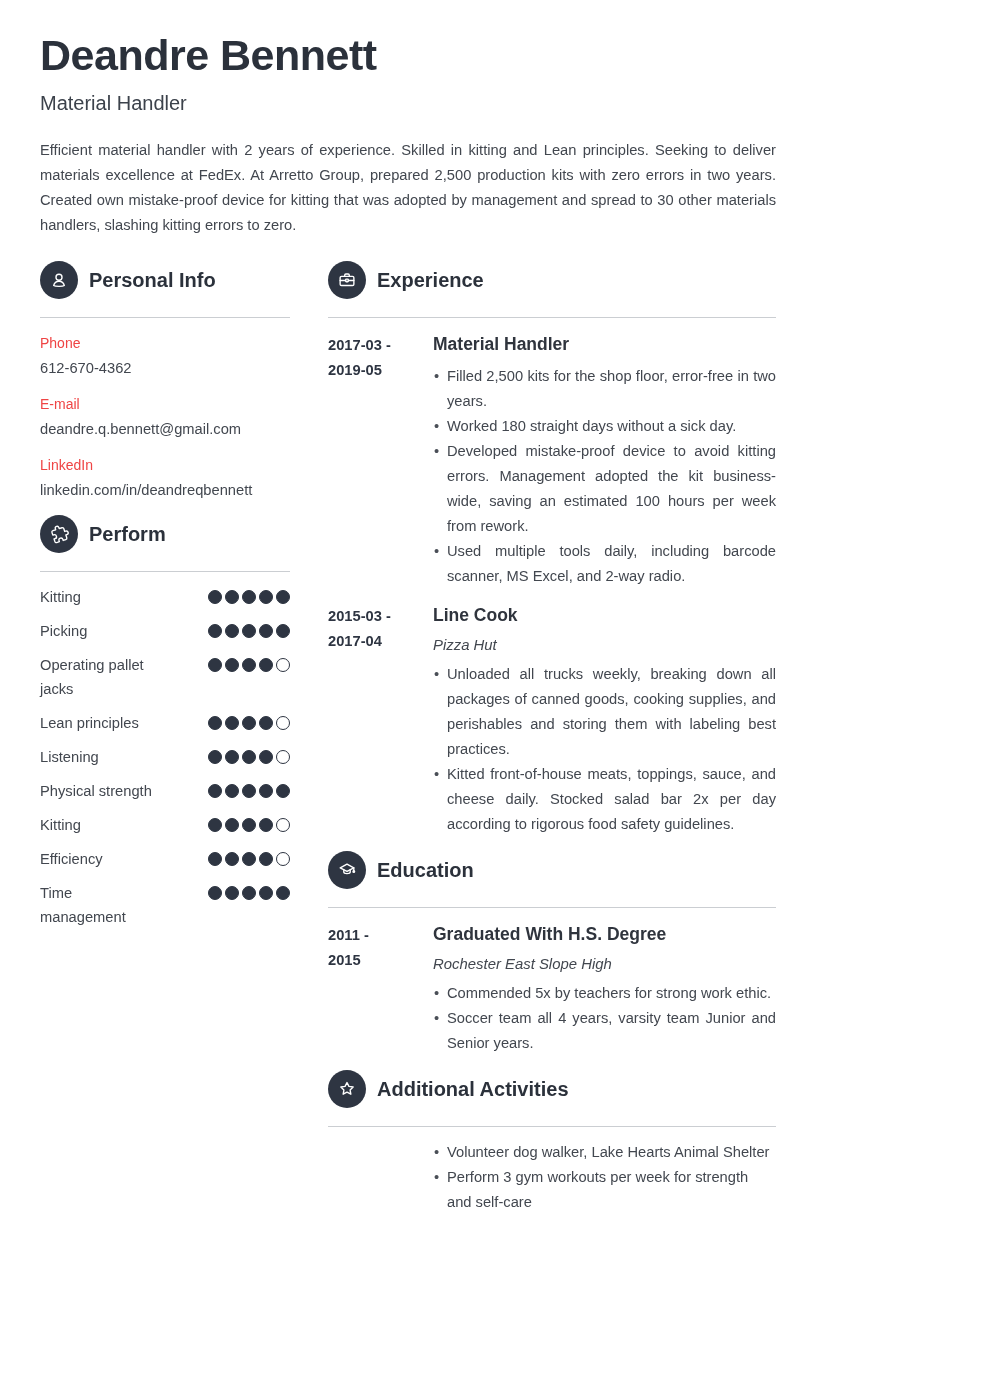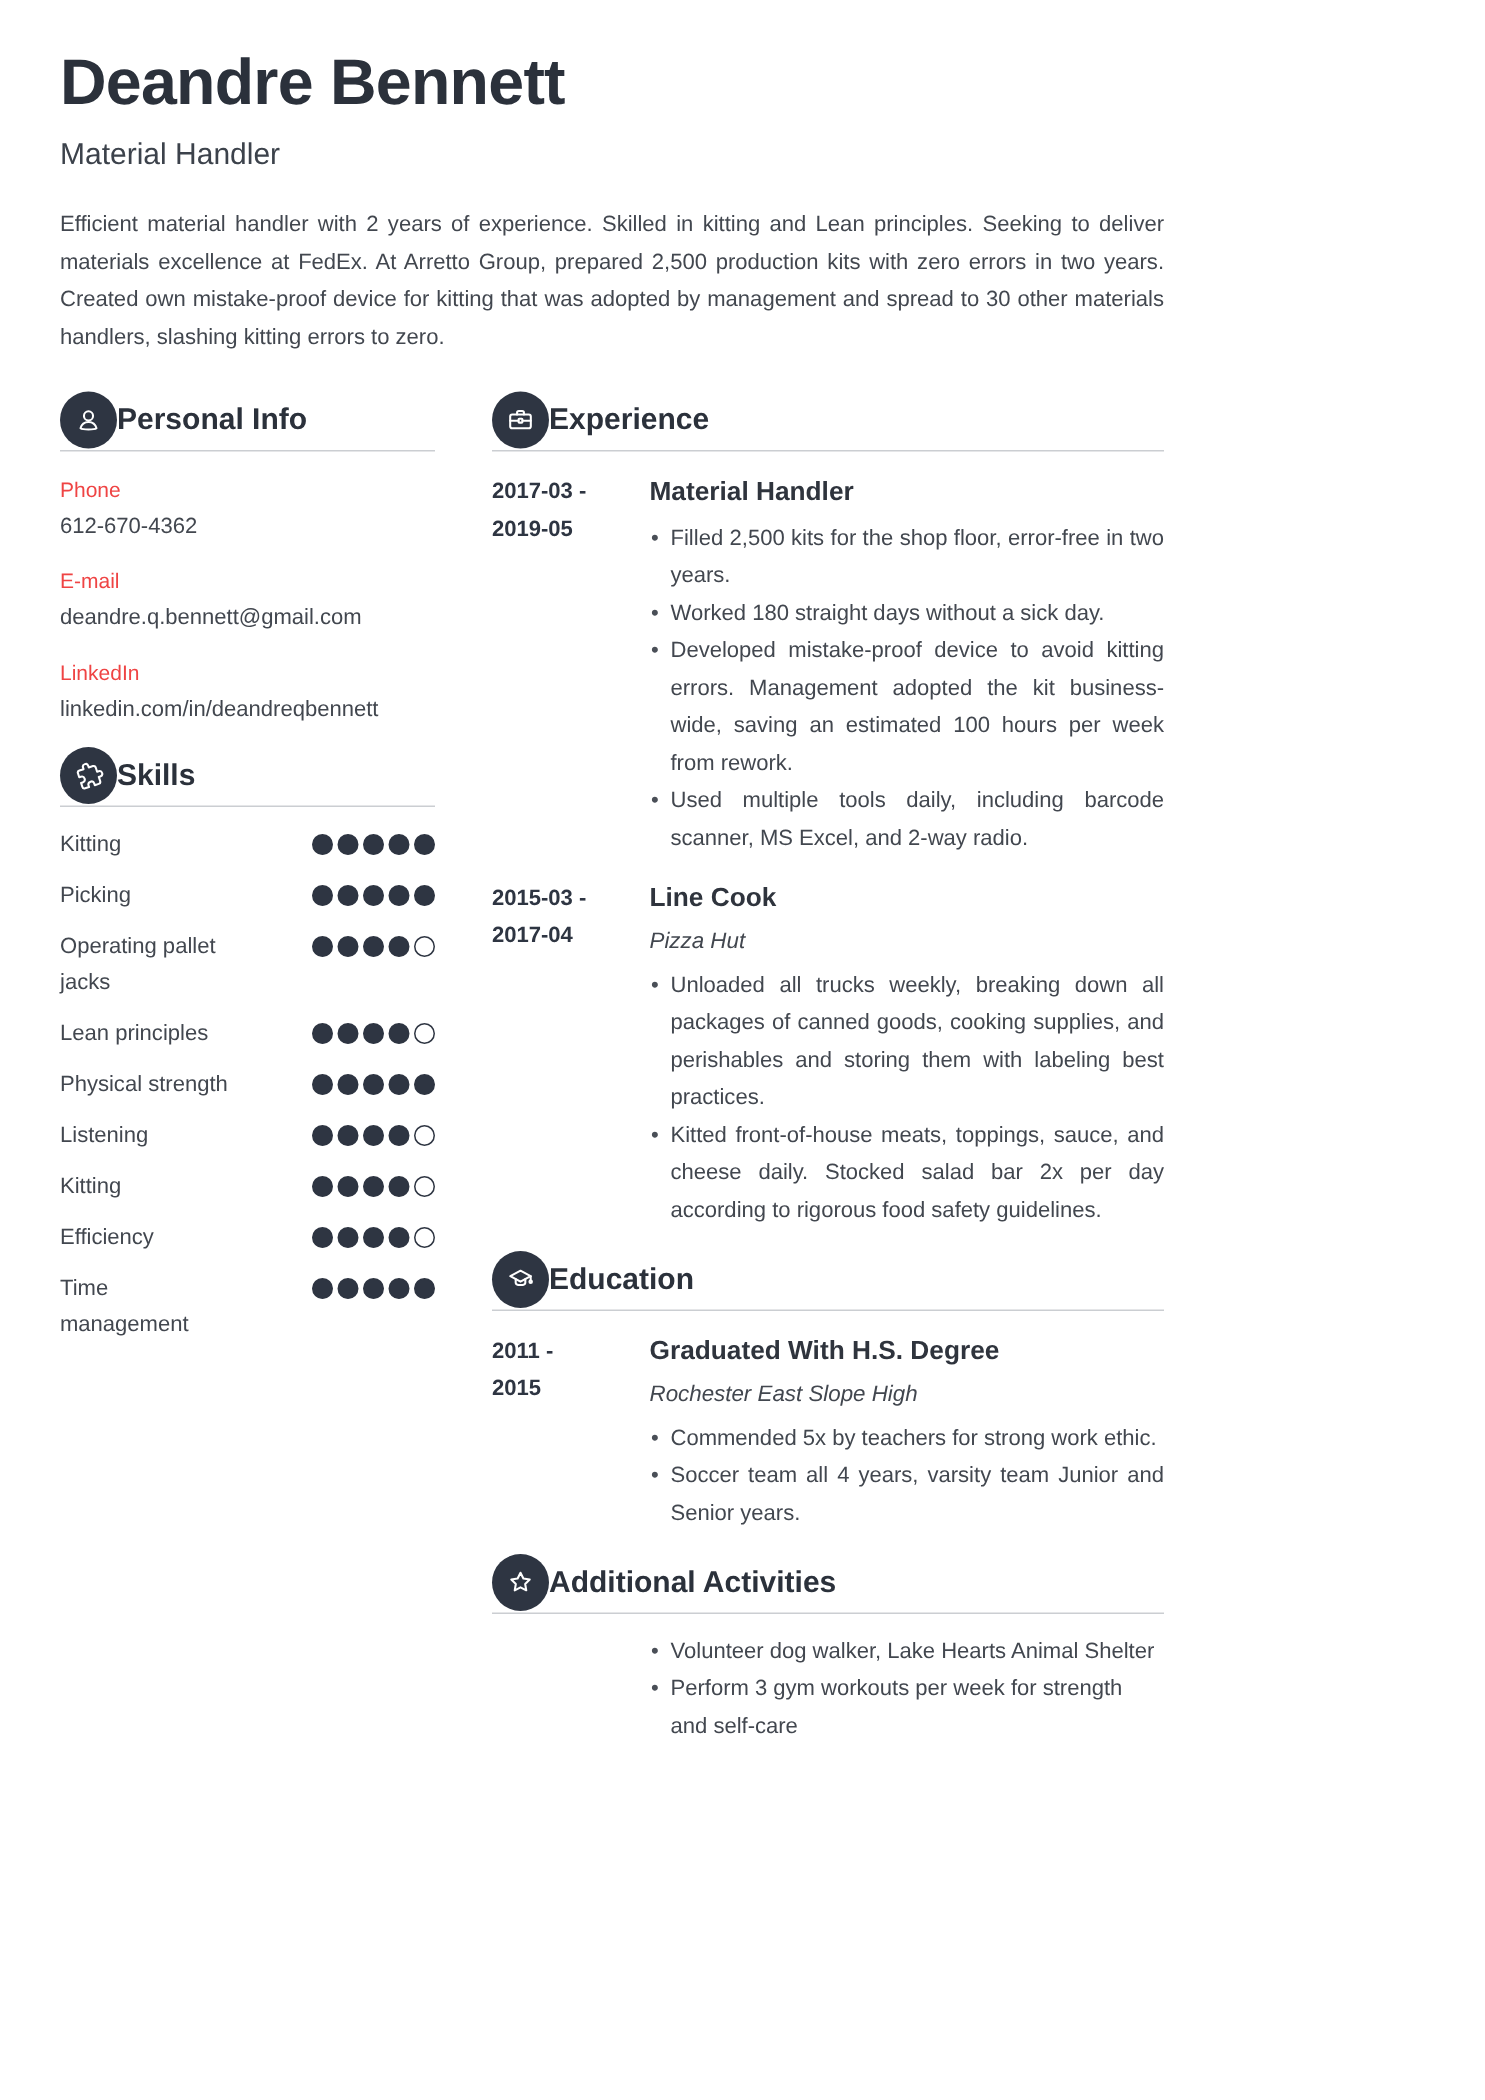--- a/index.html
+++ b/index.html
@@ -11,22 +11,22 @@
   
   .name{font-size:43px;font-weight:700;color:#2b313b;letter-spacing:-0.5px;
         line-height:1.1;margin:0 0 13px 0;}
   .subtitle{font-size:20px;font-weight:400;color:#3c424b;margin:0 0 23px 0;}
   .summary{font-size:14.7px;line-height:25px;text-align:justify;margin:0 0 23px 0;color:#42474f;}
   
   .columns{display:flex;gap:38px;align-items:flex-start;}
   .col-left{width:250px;flex:none;}
   .col-right{flex:1;min-width:0;}
   
-  .section-head{display:flex;align-items:center;
-                border-bottom:1px solid #cbced2;padding-bottom:1px;}
+  .section-head{display:flex;align-items:center;gap:11px;
+                border-bottom:1px solid #cbced2;padding-bottom:18px;}
   .icon-circle{width:38px;height:38px;border-radius:50%;background:#2e3542;
                flex:none;display:flex;align-items:center;justify-content:center;}
   .icon-circle svg{width:22px;height:22px;stroke:#ffffff;fill:none;
                    stroke-width:1.5;stroke-linecap:round;stroke-linejoin:round;}
   .section-title{font-size:20px;font-weight:700;color:#2b313b;}
   .sec{margin-top:0;}
   .sec + .sec{margin-top:14px;}
   
   .pi-field{margin-top:15px;}
   .pi-label{font-size:14px;font-weight:400;color:#ef4444;line-height:21px;margin-bottom:4px;}
@@ -95,21 +95,21 @@
 
       <div class="sec">
         <div class="section-head">
           <span class="icon-circle">
             <svg viewBox="0 0 24 24">
               <g transform="rotate(-18 12 12)">
                 <path d="M20 11.3h-1.2V8.1c0-.9-.7-1.6-1.6-1.6h-3.2V5.3a2 2 0 0 0-4 0v1.2H6.8c-.9 0-1.6.7-1.6 1.6v3h1.2a2.2 2.2 0 0 1 0 4.4H5.2v3c0 .9.7 1.6 1.6 1.6h3v-1.2a2.2 2.2 0 0 1 4.4 0v1.2h3c.9 0 1.6-.7 1.6-1.6v-3.2H20a2 2 0 0 0 0-4z"></path>
               </g>
             </svg>
           </span>
-          <span class="section-title">Skills</span>
+          <span class="section-title">Perform</span>
         </div>
         <div class="skills-list" id="skills-list">
             <div class="skill-row">
     <div class="skill-name">Kitting</div>
     <div class="skill-dots">
                 <span class="dot filled"></span>
                 <span class="dot filled"></span>
                 <span class="dot filled"></span>
                 <span class="dot filled"></span>
                 <span class="dot filled"></span>
@@ -139,37 +139,37 @@
     <div class="skill-name">Lean principles</div>
     <div class="skill-dots">
                 <span class="dot filled"></span>
                 <span class="dot filled"></span>
                 <span class="dot filled"></span>
                 <span class="dot filled"></span>
                 <span class="dot"></span>
               </div>
   </div>
             <div class="skill-row">
+    <div class="skill-name">Listening</div>
+    <div class="skill-dots">
+                <span class="dot filled"></span>
+                <span class="dot filled"></span>
+                <span class="dot filled"></span>
+                <span class="dot filled"></span>
+                <span class="dot"></span>
+              </div>
+  </div>
+            <div class="skill-row">
     <div class="skill-name">Physical strength</div>
     <div class="skill-dots">
                 <span class="dot filled"></span>
                 <span class="dot filled"></span>
                 <span class="dot filled"></span>
                 <span class="dot filled"></span>
                 <span class="dot filled"></span>
-              </div>
-  </div>
-            <div class="skill-row">
-    <div class="skill-name">Listening</div>
-    <div class="skill-dots">
-                <span class="dot filled"></span>
-                <span class="dot filled"></span>
-                <span class="dot filled"></span>
-                <span class="dot filled"></span>
-                <span class="dot"></span>
               </div>
   </div>
             <div class="skill-row">
     <div class="skill-name">Kitting</div>
     <div class="skill-dots">
                 <span class="dot filled"></span>
                 <span class="dot filled"></span>
                 <span class="dot filled"></span>
                 <span class="dot filled"></span>
                 <span class="dot"></span>

